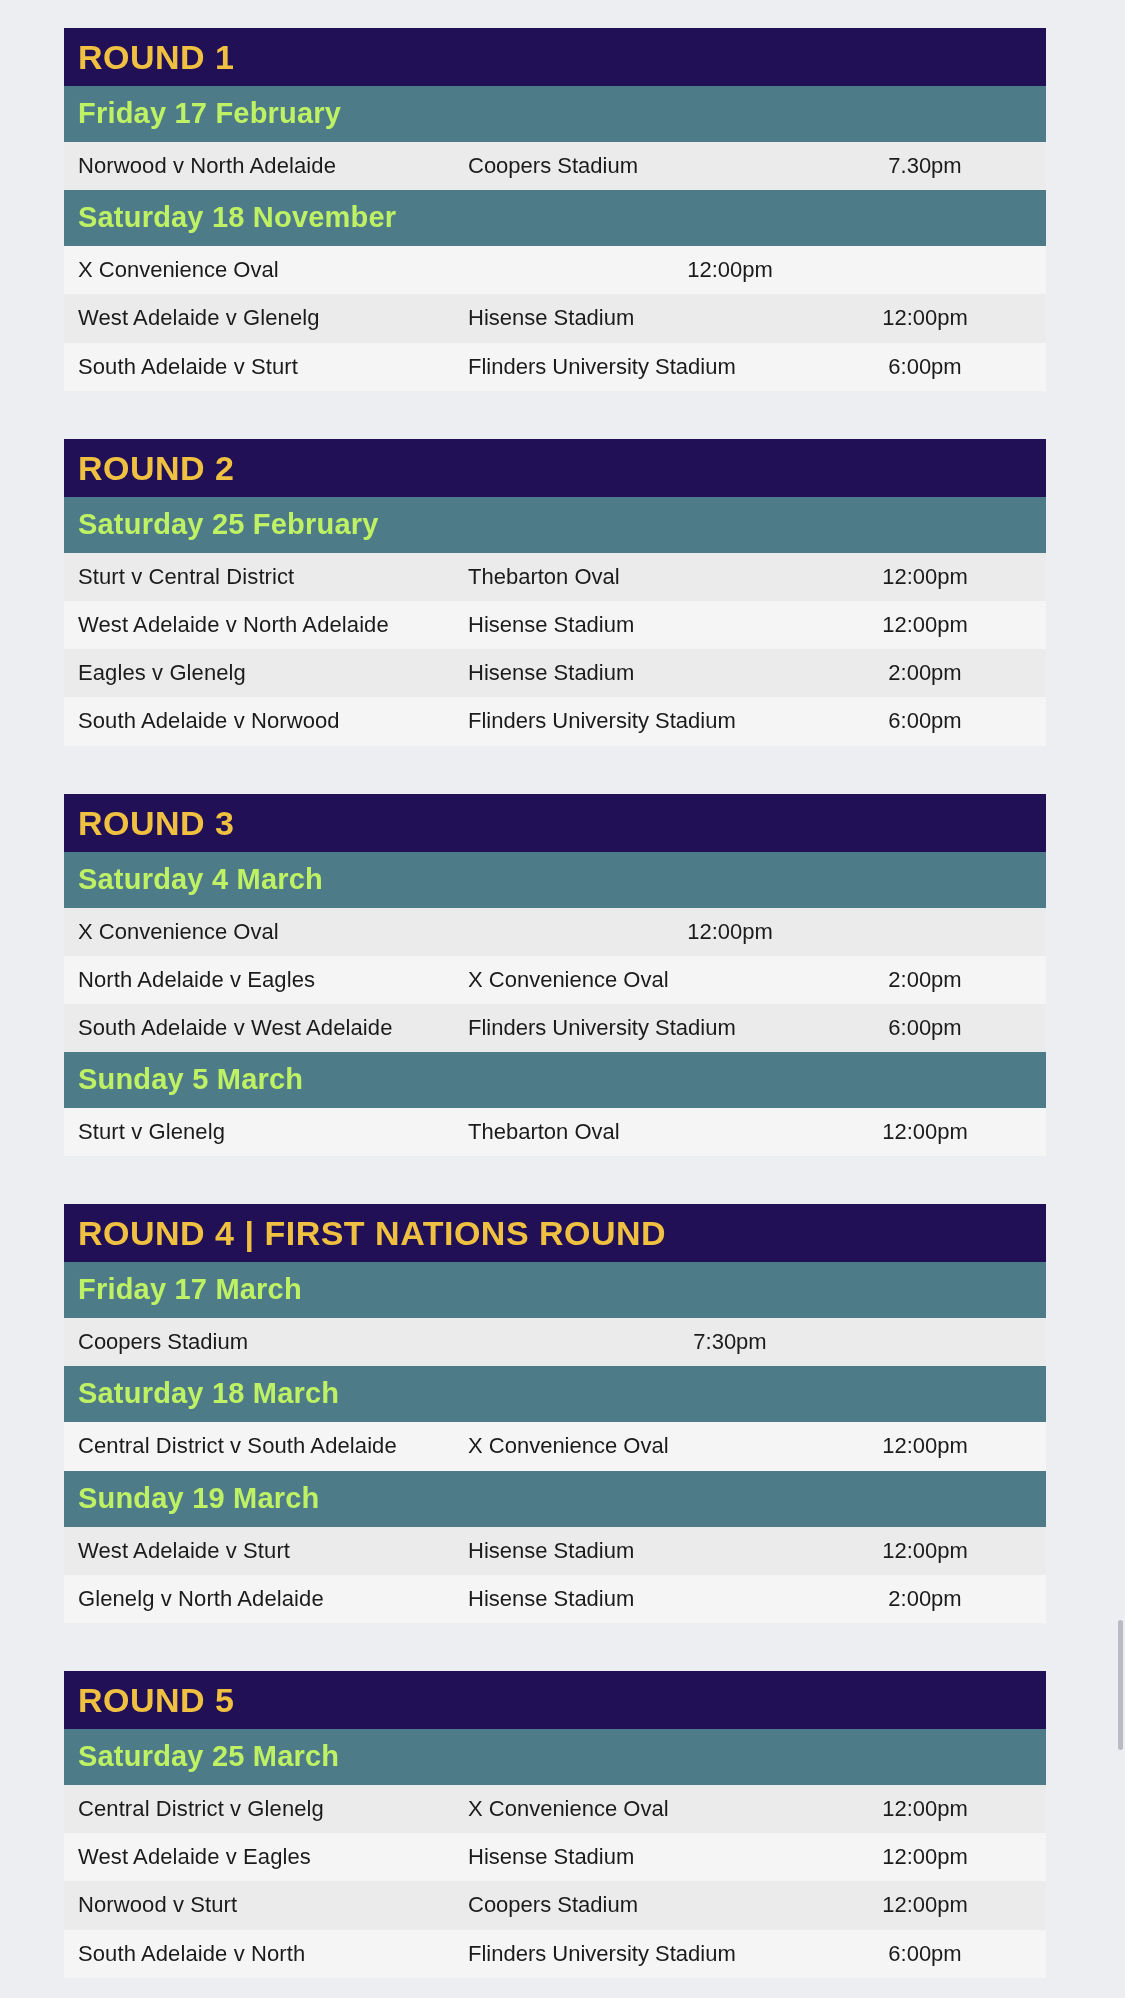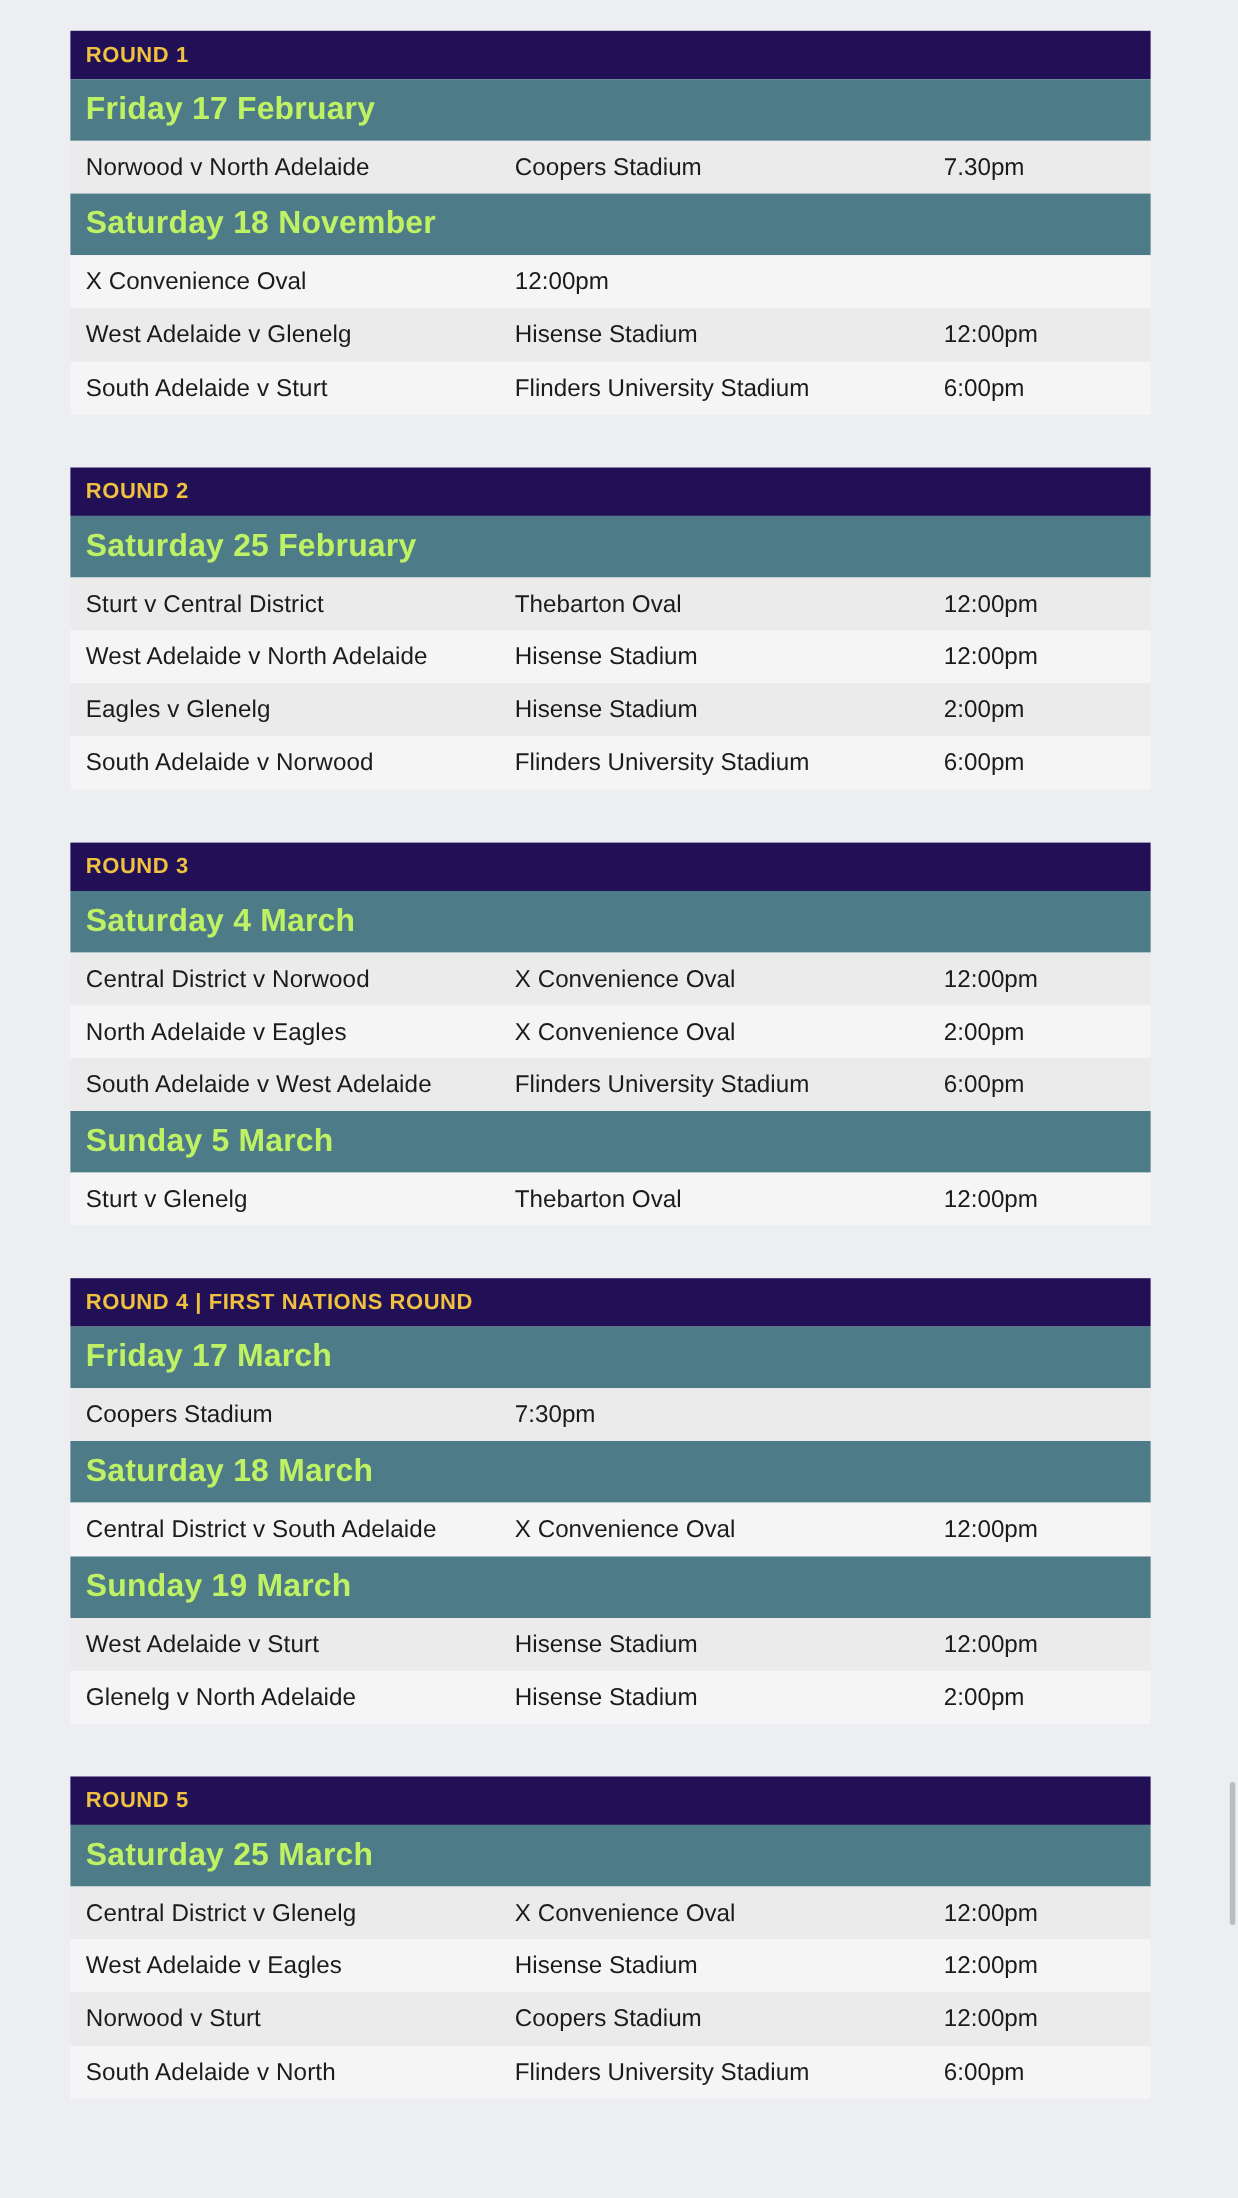--- a/index.html
+++ b/index.html
@@ -20,21 +20,21 @@
     box-sizing: border-box;
     padding: 28px 64px 20px 64px;
   }
   .round-block {
     width: 982px;
     margin: 0 0 48px 0;
   }
   .round-header {
     background: #221056;
     color: #f0c040;
-    font-size: 20px;
+    font-size: 34px;
     font-weight: bold;
     letter-spacing: 0.5px;
     padding: 12px 14px 12px 14px;
     line-height: 1.0;
   }
   .date-header {
     background: #4e7b88;
     color: #bef264;
     font-size: 29px;
     font-weight: bold;
@@ -56,21 +56,21 @@
     width: 390px;
     flex: 0 0 390px;
     letter-spacing: 0.1px;
   }
   .cell-venue {
     width: 390px;
     flex: 0 0 390px;
   }
   .cell-time {
     flex: 1 1 auto;
-    text-align: left;
+    text-align: center;
     padding-right: 40px;
   }
   .scroll-hint {
     position: absolute;
     right: 2px;
     top: 1620px;
     width: 5px;
     height: 130px;
     background: #b9bcc2;
     border-radius: 3px;
@@ -128,21 +128,20 @@
           <div class="match-row shade-b">
             <div class="cell-teams">South Adelaide v Norwood</div>
             <div class="cell-venue">Flinders University Stadium</div>
             <div class="cell-time">6:00pm</div>
           </div>
         </div>
         <div class="round-block">
           <div class="round-header">ROUND 3</div>
           <div class="date-header">Saturday 4 March</div>
           <div class="match-row shade-a">
-            <div class="cell-teams">Central District v Norwood</div>
             <div class="cell-venue">X Convenience Oval</div>
             <div class="cell-time">12:00pm</div>
           </div>
           <div class="match-row shade-b">
             <div class="cell-teams">North Adelaide v Eagles</div>
             <div class="cell-venue">X Convenience Oval</div>
             <div class="cell-time">2:00pm</div>
           </div>
           <div class="match-row shade-a">
             <div class="cell-teams">South Adelaide v West Adelaide</div>

